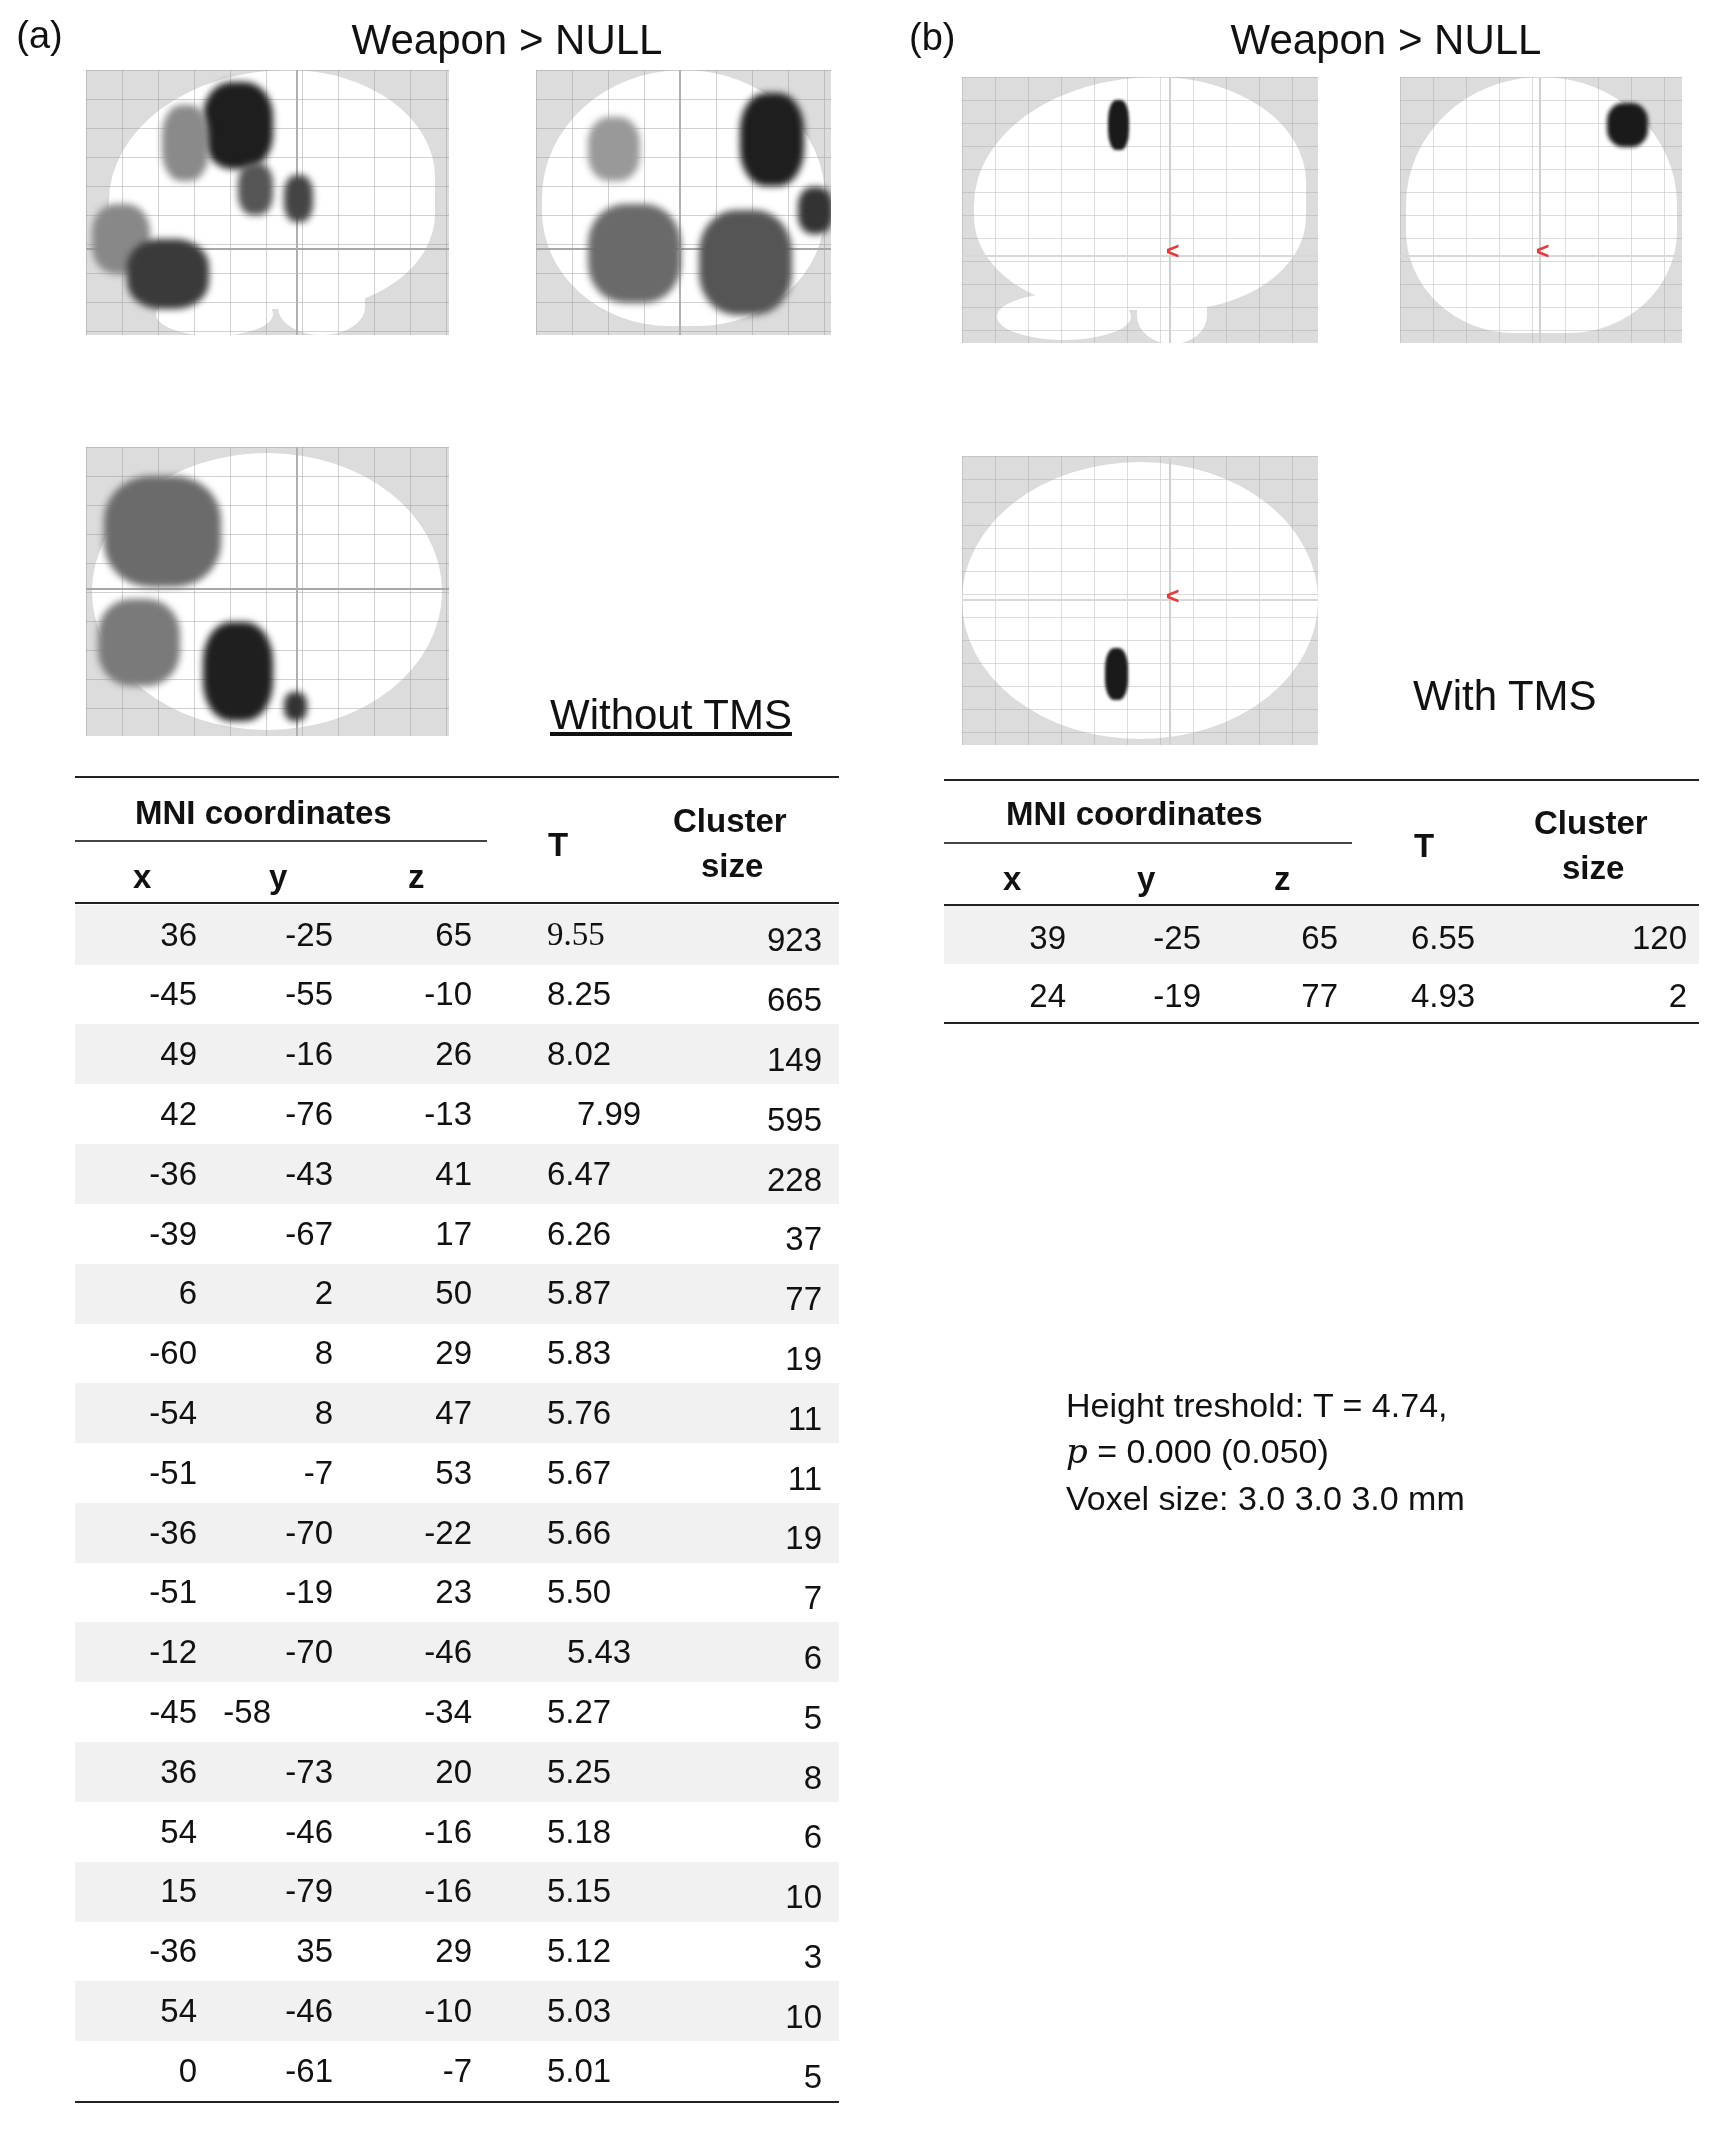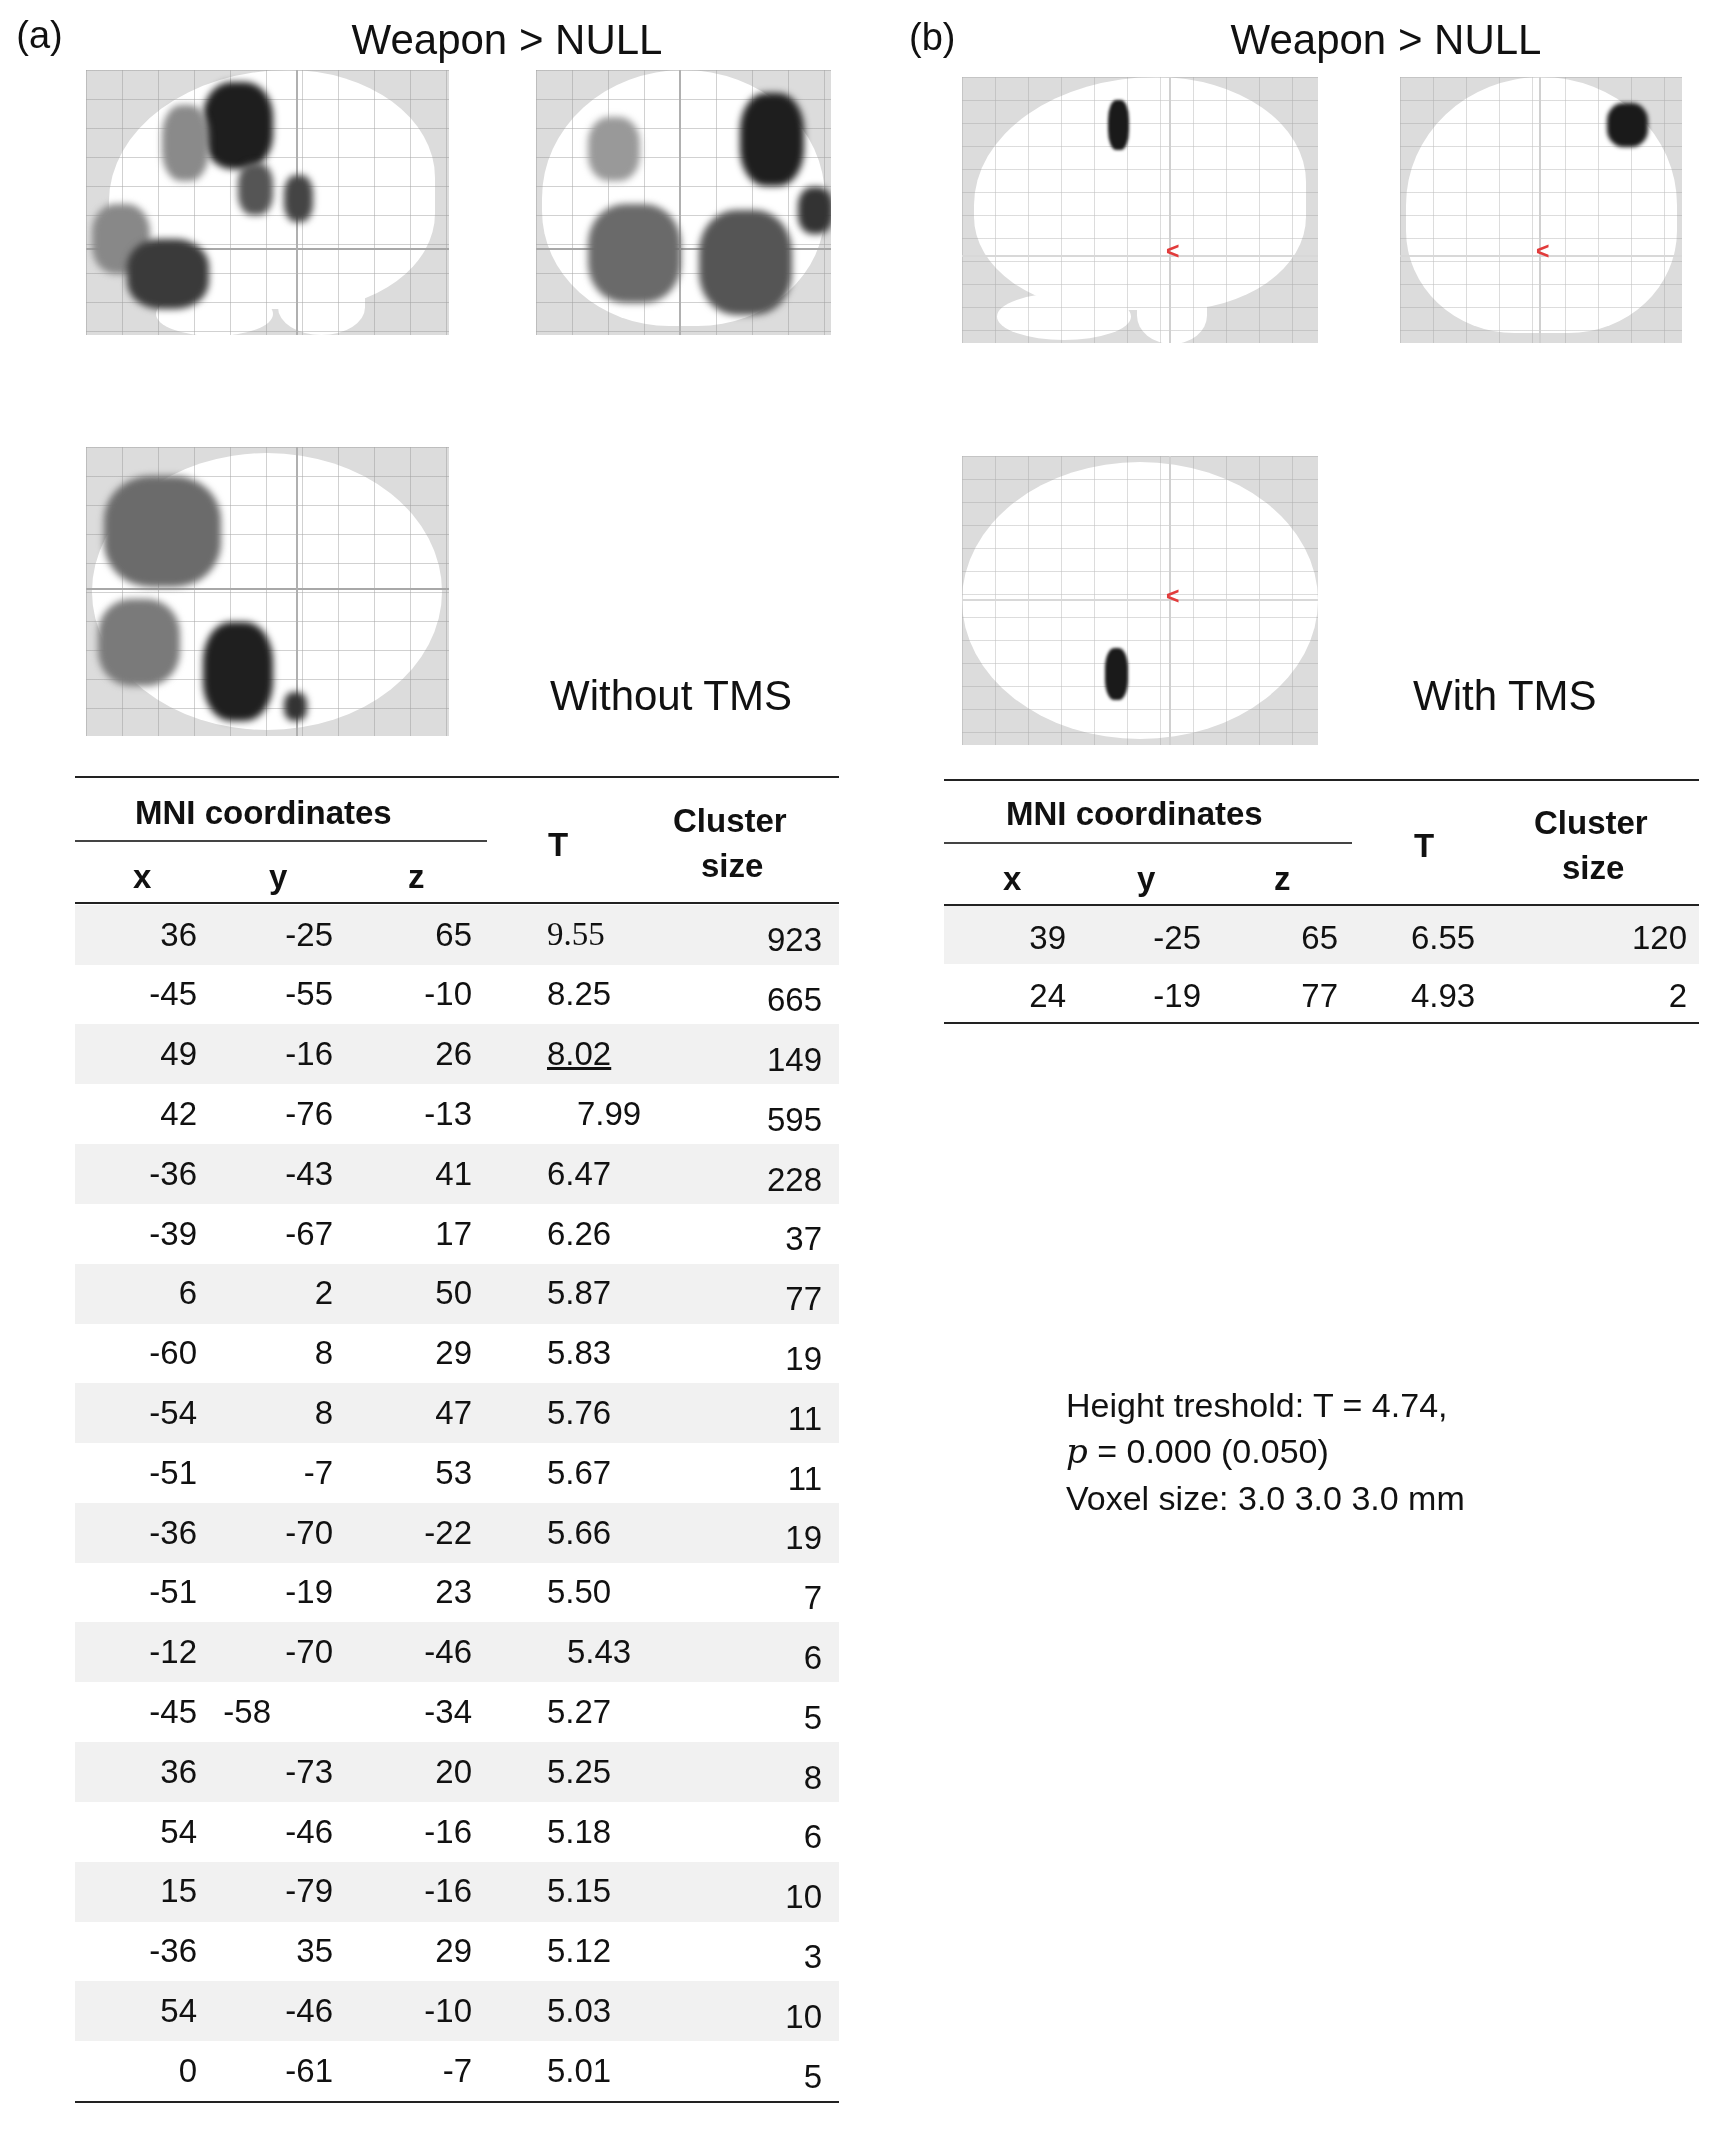--- a/index.html
+++ b/index.html
@@ -69,21 +69,21 @@
   <div class="shape" style="left:5.8px;top:5.8px;width:350px;height:277px;border-radius:50%;"></div>
   <div class="grid"></div>
   <div class="axis-h" style="top:141px;"></div>
   <div class="axis-v" style="left:210px;"></div>
   <div class="blob" style="left:17.5px;top:29px;width:117px;height:111px;background:#6b6b6b;"></div>
   <div class="blob" style="left:11.7px;top:152px;width:82px;height:87px;background:#7a7a7a;"></div>
   <div class="blob" style="left:117px;top:175px;width:70px;height:99px;background:#1f1f1f;"></div>
   <div class="blob" style="left:198px;top:245px;width:23px;height:29px;background:#333;"></div>
 </div>
 
-<div class="abs cond-label" style="left:550px;top:675px;">Without TMS</div>
+<div class="abs cond-label" style="left:550px;top:694px;text-decoration:underline;">Without TMS</div>
 
 <div>
   <div class="rule" style="left:75px;top:776px;width:764px;"></div>
   <div class="hdr" style="left:135px;top:796px;">MNI coordinates</div>
   <div class="rule thin" style="left:75px;top:840px;width:412px;"></div>
   <div class="hdr" style="left:133px;top:860px;">x</div>
   <div class="hdr" style="left:269px;top:860px;">y</div>
   <div class="hdr" style="left:408px;top:860px;">z</div>
   <div class="hdr" style="left:548px;top:828px;">T</div>
   <div class="hdr" style="left:673px;top:804px;">Cluster</div>
@@ -103,21 +103,21 @@
         <div class="cell" style="right: 1398px; top: 977px; margin-left: 20px;">-55</div>
         <div class="cell" style="right: 1259px; top: 977px;">-10</div>
         <div class="cell" style="left: 547px; top: 977px; text-align: left;">8.25</div>
         <div class="cell" style="right: 909px; top: 983px;">665</div>
       </div>
       <div class="abs" style="left: 75px; top: 1024px; width: 764px; height: 60px; background: rgb(241, 241, 241);"></div>
       <div>
         <div class="cell" style="right: 1534px; top: 1037px;">49</div>
         <div class="cell" style="right: 1398px; top: 1037px;">-16</div>
         <div class="cell" style="right: 1259px; top: 1037px;">26</div>
-        <div class="cell" style="left: 547px; top: 1037px; text-align: left; text-decoration: underline;">8.02</div>
+        <div class="cell" style="left: 547px; top: 1037px; text-align: left;">8.02</div>
         <div class="cell" style="right: 909px; top: 1043px;">149</div>
       </div>
       <div>
         <div class="cell" style="right: 1534px; top: 1097px;">42</div>
         <div class="cell" style="right: 1398px; top: 1097px;">-76</div>
         <div class="cell" style="right: 1259px; top: 1097px;">-13</div>
         <div class="cell" style="left: 577px; top: 1097px; text-align: left;">7.99</div>
         <div class="cell" style="right: 909px; top: 1103px;">595</div>
       </div>
       <div class="abs" style="left: 75px; top: 1144px; width: 764px; height: 60px; background: rgb(241, 241, 241);"></div>

